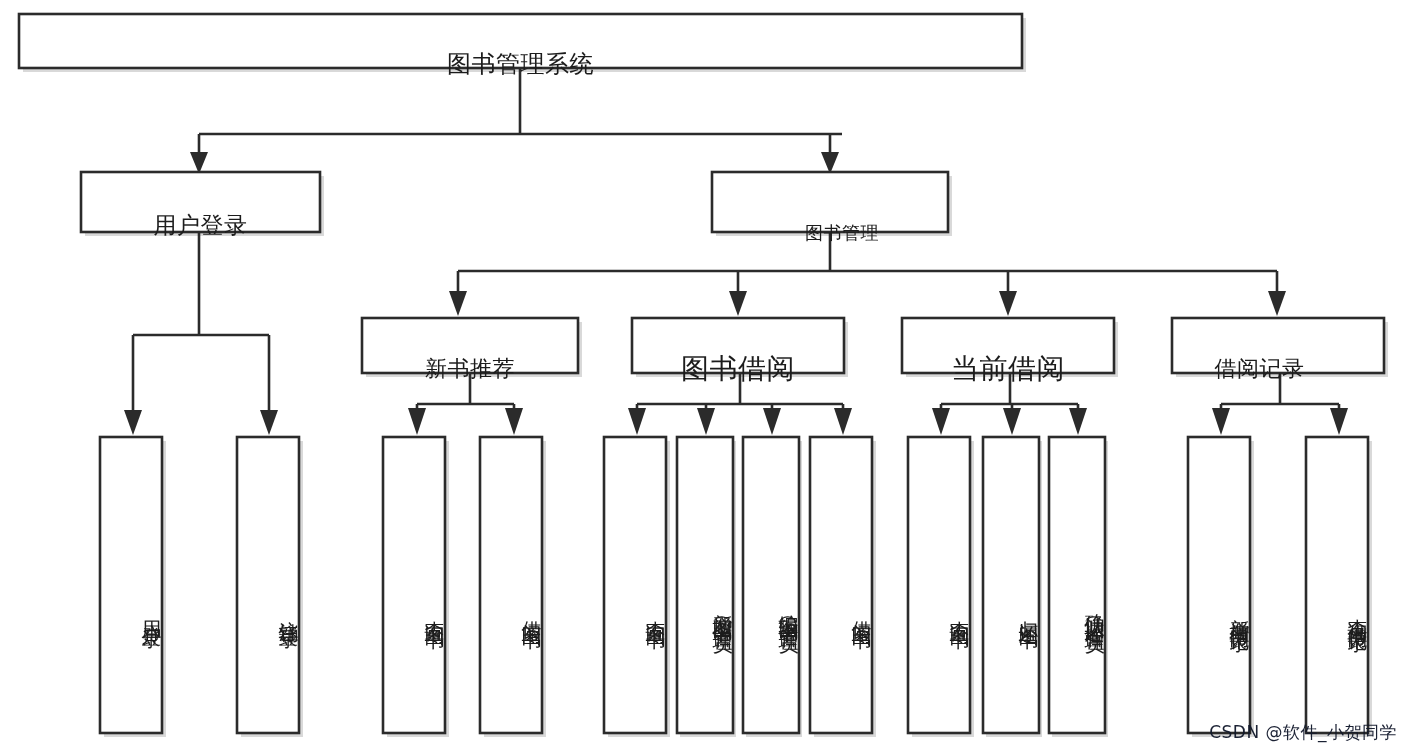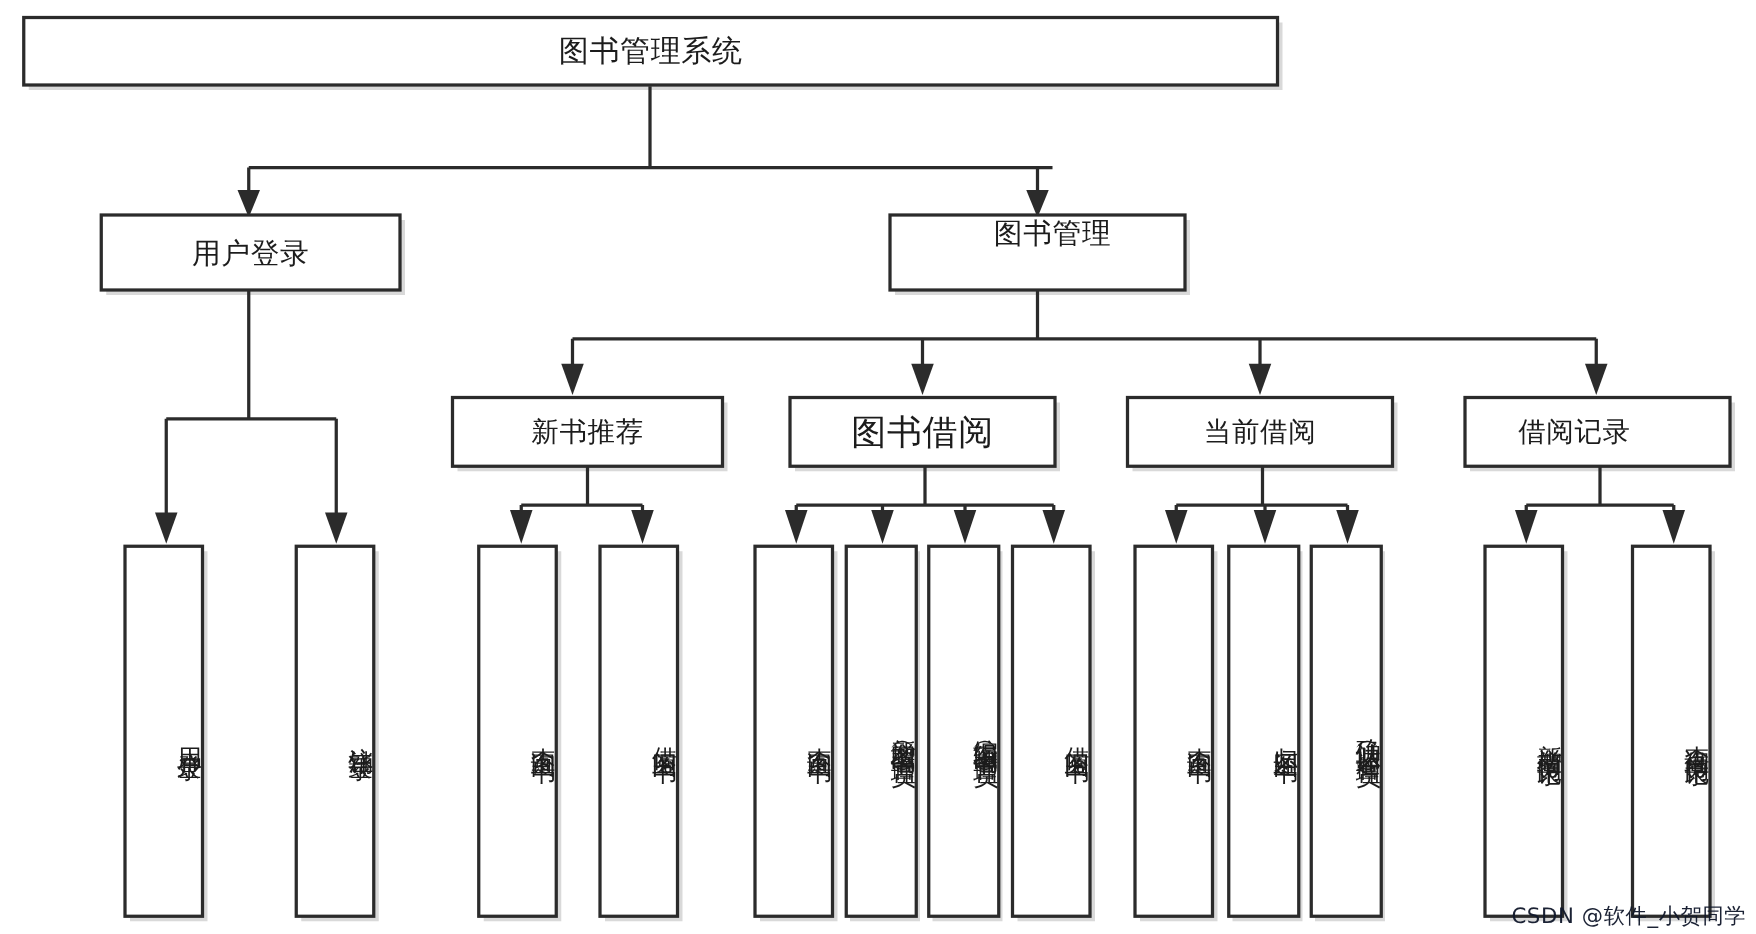--- a/index.html
+++ b/index.html
@@ -43,20 +43,21 @@
   .node-label {
     position: absolute;
     display: flex;
     align-items: center;
     justify-content: center;
     color: #1c1c1c;
     font-size: 21px;
     letter-spacing: 0.5px;
     pointer-events: none;
     box-sizing: border-box;
+    margin-top: 23px;
   }
   .node-label.vertical {
     writing-mode: vertical-rl;
     text-orientation: upright;
     align-items: flex-start;
     justify-content: center;
     padding-top: 6px;
     line-height: 1.05;
     letter-spacing: 3px;
     font-size: 20px;
@@ -196,27 +197,27 @@
       <rect class="node-rect" x="1049" y="437" width="56" height="296"></rect>
       <rect class="node-rect" x="1188" y="437" width="62" height="296"></rect>
       <rect class="node-rect" x="1306" y="437" width="62" height="296"></rect>
     </g>
   </svg>
 
   <div class="node-label" style="left:19px; top:14px; width:1003px; height:54px; font-size:24px;">图书管理系统</div>
 
   <div class="node-label" style="left:81px; top:172px; width:239px; height:60px; font-size:23px;">用户登录</div>
 
-  <div class="node-label" style="left:712px; top:156px; width:236px; height:60px; font-size:23px;padding-left:24px;">图书管理</div>
+  <div class="node-label" style="left:712px; top:180px; width:236px; height:60px; font-size:18px;padding-left:24px;">图书管理</div>
 
   <div class="node-label" style="left:362px; top:318px; width:216px; height:55px; font-size:22px;font-family:Liberation Mono, monospace;">新书推荐</div>
 
   <div class="node-label" style="left:632px; top:318px; width:212px; height:55px; font-size:28px;">图书借阅</div>
 
-  <div class="node-label" style="left:902px; top:318px; width:212px; height:55px; font-size:22px;">当前借阅</div>
+  <div class="node-label" style="left:902px; top:318px; width:212px; height:55px; font-size:28px;">当前借阅</div>
 
   <div class="node-label" style="left:1172px; top:318px; width:175px; height:55px; font-size:22px;border-radius:17px;">借阅记录</div>
 
   <div class="node-label vertical" style="left:100px; top:493px; width:62px; height:184px;">用户登录</div>
 
   <div class="node-label vertical" style="left:237px; top:493px; width:62px; height:184px;">注销登录</div>
 
   <div class="node-label vertical" style="left:383px; top:493px; width:62px; height:184px;">查询图书</div>
 
   <div class="node-label vertical" style="left:480px; top:493px; width:62px; height:184px;">借阅图书</div>

